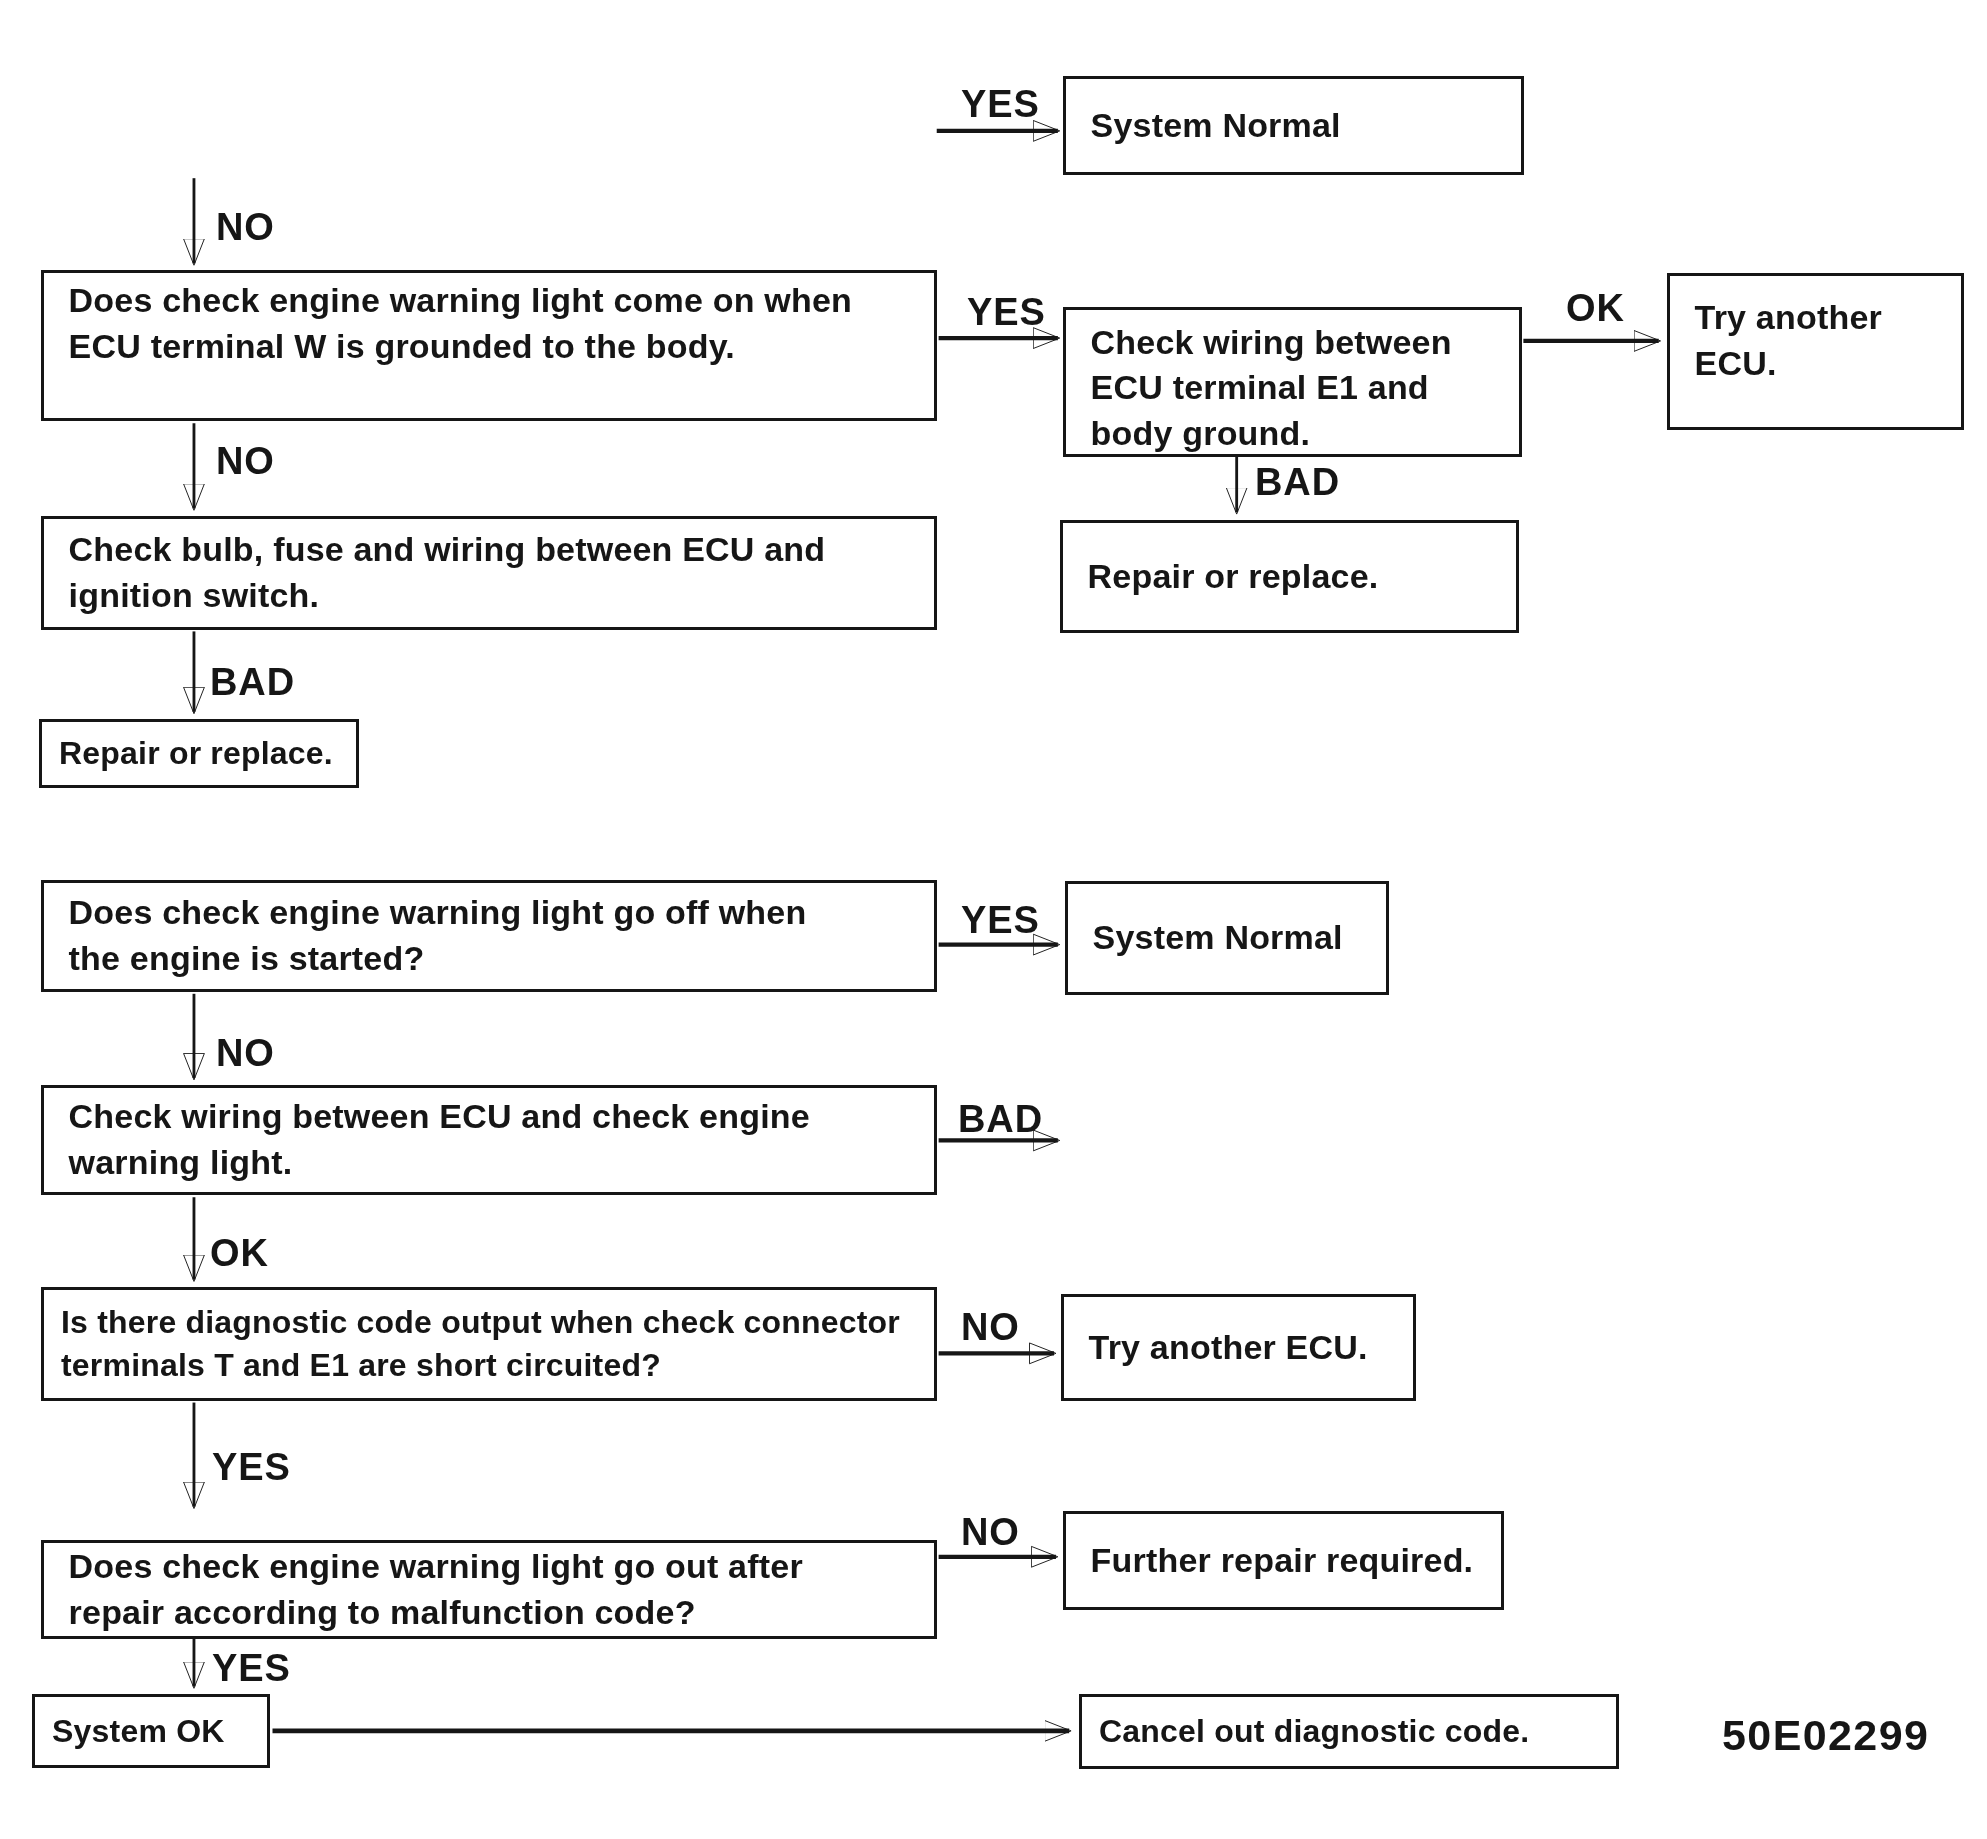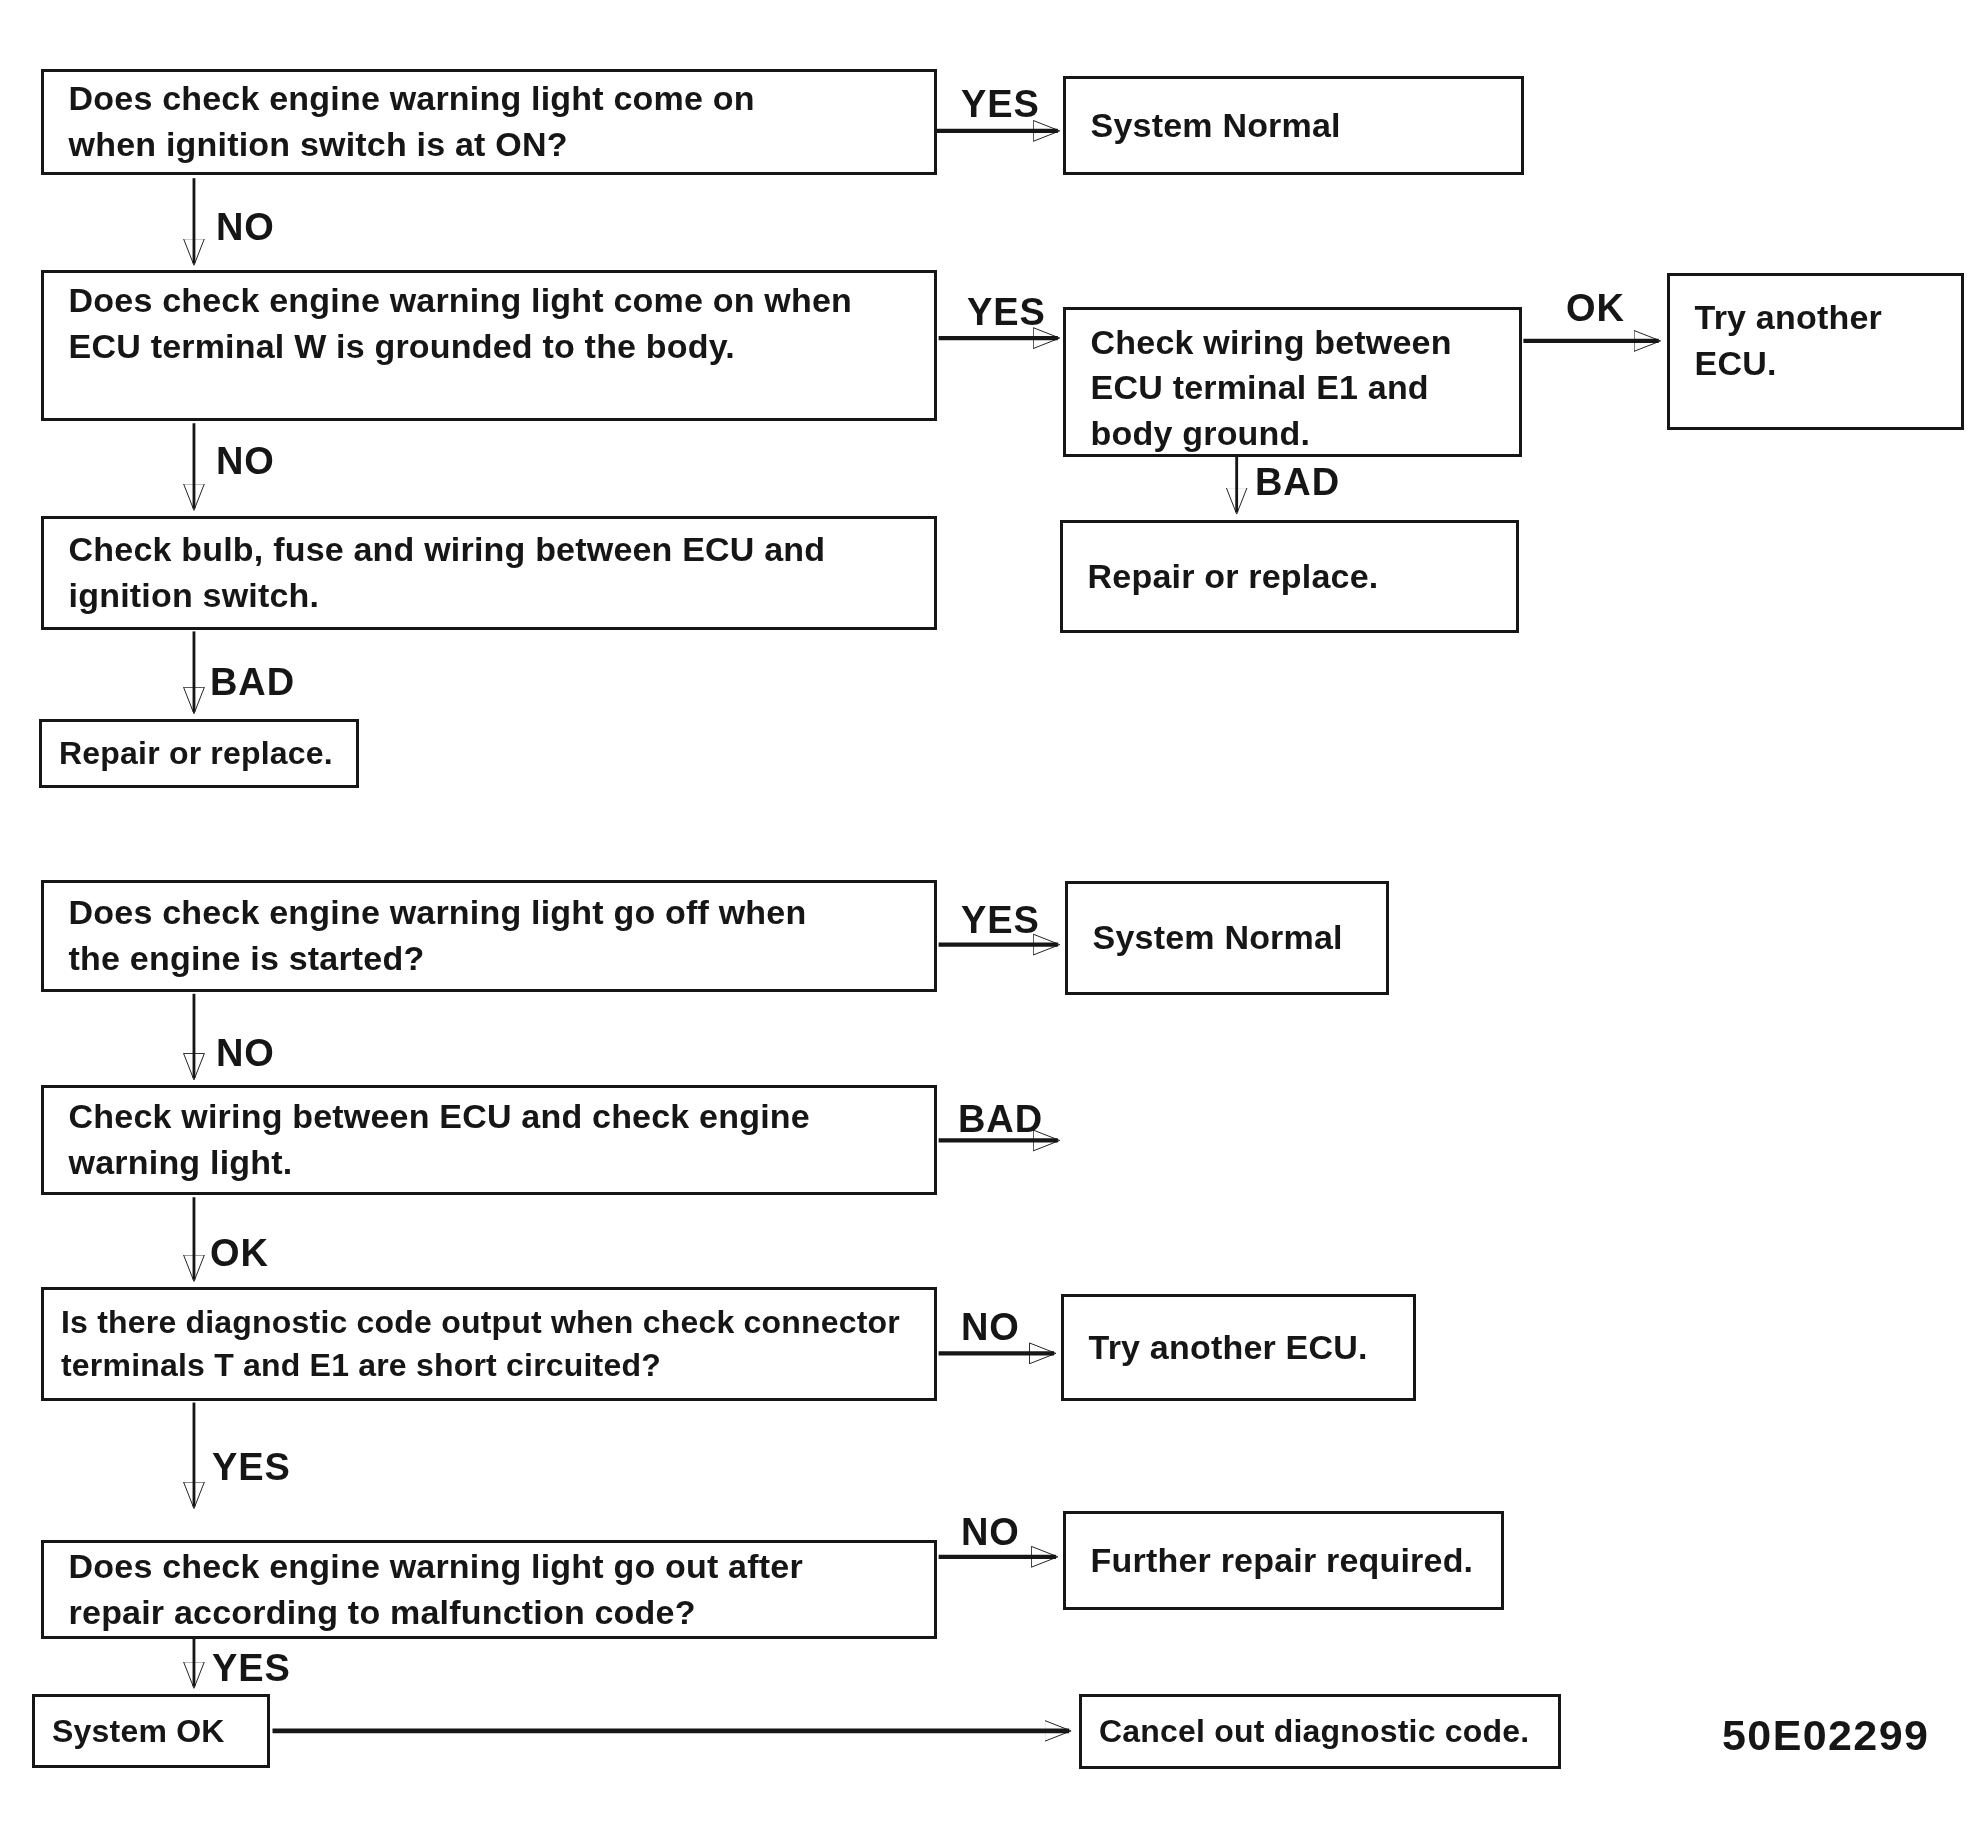--- a/index.html
+++ b/index.html
@@ -69,22 +69,20 @@
     <path class="v" d="M205,1050 L205,1139" marker-end="url(#ah)"></path>
     <path class="h" d="M992,1205 L1118,1205" marker-end="url(#ah)"></path>
     <path class="v" d="M205,1265 L205,1352" marker-end="url(#ah)"></path>
     <path class="h" d="M992,1430 L1114,1430" marker-end="url(#ah)"></path>
     <path class="v" d="M205,1482 L205,1592" marker-end="url(#ah)"></path>
     <path class="h" d="M992,1645 L1116,1645" marker-end="url(#ah)"></path>
     <path class="v" d="M205,1707 L205,1782" marker-end="url(#ah)"></path>
     <path class="long" d="M288,1829 L1130,1829" marker-end="url(#ah)"></path>
   </svg>
 
-  <div class="node" style="left:41px; top:69px; width:896px; height:106px;">Does check engine warning light come on
-when ignition switch is at ON?</div>
 
   <div class="node" style="left:1063px; top:76px; width:461px; height:99px;">System Normal</div>
 
   <div class="node at" style="left:41px; top:270px; width:896px; height:151px;">Does check engine warning light come on when
 ECU terminal W is grounded to the body.</div>
 
   <div class="node at" style="left:1063px; top:273px; width:459px; height:150px; padding-top:9.5px;margin-top:34px;">Check wiring between
 ECU terminal E1 and
 body ground.</div>
 
@@ -112,21 +110,21 @@
 
   <div class="node" style="left:1061px; top:1294px; width:355px; height:107px;">Try another ECU.</div>
 
   <div class="node" style="left:41px; top:1514px; width:896px; height:99px;margin-top:26px;">Does check engine warning light go out after
 repair according to malfunction code?</div>
 
   <div class="node" style="left:1063px; top:1511px; width:441px; height:99px;">Further repair required.</div>
 
   <div class="node snug" style="left:32px; top:1694px; width:238px; height:74px;">System OK</div>
 
-  <div class="node snug" style="left:1079px; top:1694px; width:482px; height:75px;">Cancel out diagnostic code.</div>
+  <div class="node snug" style="left:1079px; top:1694px; width:540px; height:75px;">Cancel out diagnostic code.</div>
 
   <span class="lbl" style="left:961px; top:83px;">YES</span>
   <span class="lbl" style="left:216px;  top:206px;">NO</span>
   <span class="lbl" style="left:967px; top:291px;">YES</span>
   <span class="lbl" style="left:1566px; top:287px;">OK</span>
   <span class="lbl" style="left:1255px; top:461px;">BAD</span>
   <span class="lbl" style="left:216px;  top:440px;">NO</span>
   <span class="lbl" style="left:210px;  top:661px;">BAD</span>
   <span class="lbl" style="left:961px; top:899px;">YES</span>
   <span class="lbl" style="left:216px;  top:1032px;">NO</span>

